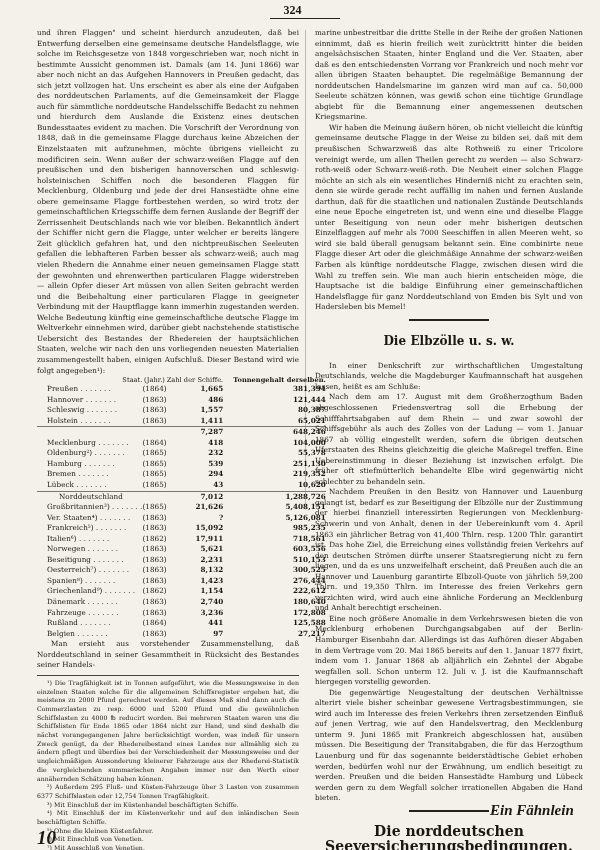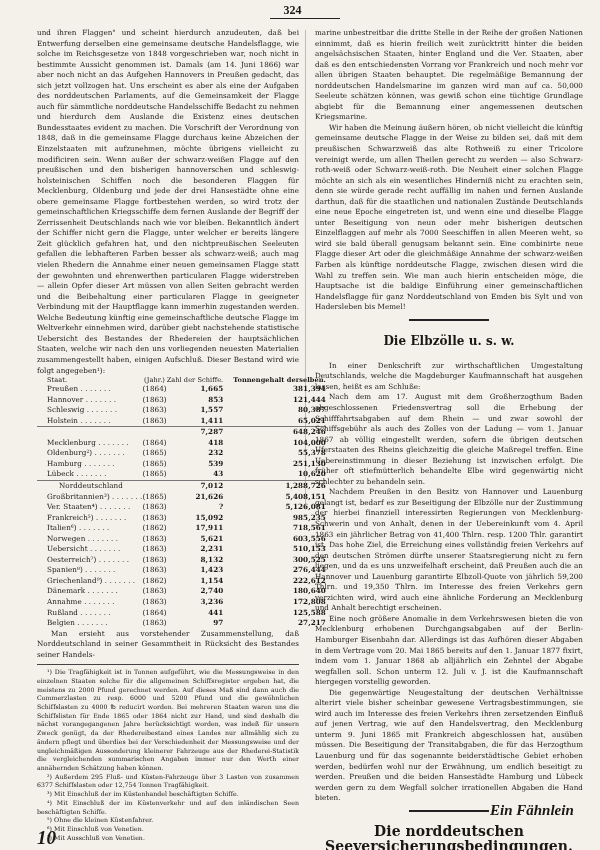--- a/index.html
+++ b/index.html
@@ -63,37 +63,37 @@
 <div class="page-num">324</div>
 <div class="top-rule"></div>
 <div class="divider"></div>
 
 <div class="col col-left">
   <p>und ihren Flaggen" und scheint hierdurch anzudeuten, daß bei Entwerfung derselben eine gemeinsame deutsche Handelsflagge, wie solche im Reichsgesetze von 1848 vorgeschrieben war, noch nicht in bestimmte Aussicht genommen ist. Damals (am 14. Juni 1866) war aber noch nicht an das Aufgehen Hannovers in Preußen gedacht, das sich jetzt vollzogen hat. Uns erscheint es aber als eine der Aufgaben des norddeutschen Parlaments, auf die Gemeinsamkeit der Flagge auch für sämmtliche norddeutsche Handelsschiffe Bedacht zu nehmen und hierdurch dem Auslande die Existenz eines deutschen Bundesstaates evident zu machen. Die Vorschrift der Verordnung von 1848, daß in die gemeinsame Flagge durchaus keine Abzeichen der Einzelstaaten mit aufzunehmen, möchte übrigens vielleicht zu modificiren sein. Wenn außer der schwarz-weißen Flagge auf den preußischen und den bisherigen hannoverschen und schleswig-holsteinischen Schiffen noch die besonderen Flaggen für Mecklenburg, Oldenburg und jede der drei Hansestädte ohne eine obere gemeinsame Flagge fortbestehen werden, so wird trotz der gemeinschaftlichen Kriegsschiffe dem fernen Auslande der Begriff der Zerrissenheit Deutschlands nach wie vor bleiben. Bekanntlich ändert der Schiffer nicht gern die Flagge, unter welcher er bereits längere Zeit glücklich gefahren hat, und den nichtpreußischen Seeleuten gefallen die lebhafteren Farben besser als schwarz-weiß; auch mag vielen Rhedern die Annahme einer neuen gemeinsamen Flagge statt der gewohnten und ehrenwerthen particularen Flagge widerstreben — allein Opfer dieser Art müssen von allen Seiten gebracht werden und die Beibehaltung einer particularen Flagge in geeigneter Verbindung mit der Hauptflagge kann immerhin zugestanden werden. Welche Bedeutung künftig eine gemeinschaftliche deutsche Flagge im Weltverkehr einnehmen wird, darüber giebt nachstehende statistische Uebersicht des Bestandes der Rhedereien der hauptsächlichen Staaten, welche wir nach den uns vorliegenden neuesten Materialien zusammengestellt haben, einigen Aufschluß. Dieser Bestand wird wie folgt angegeben¹):</p>
 
   <table class="stats">
     <tbody>
         <tr>
-      <th class="c-state" style="text-align:left">Staat.</th>
+      <th class="c-state" style="text-align:right">Staat.</th>
       <th class="c-year">(Jahr.)</th>
       <th class="c-ships" style="font-weight:normal !important;text-align:center">Zahl der Schiffe.</th>
       <th class="c-tons" style="font-weight:normal;text-align:center">Tonnengehalt derselben.</th>
     </tr>
     </tbody>
       <tbody id="g1">
         <tr>
           <td class="c-state dots">Preußen</td>
           <td class="c-year">(1864)</td>
           <td class="c-ships">1,665</td>
           <td class="c-tons">381,394</td>
         </tr>
         <tr>
           <td class="c-state dots">Hannover</td>
           <td class="c-year">(1863)</td>
-          <td class="c-ships">853</td>
+          <td class="c-ships">486</td>
           <td class="c-tons">121,444</td>
         </tr>
         <tr>
           <td class="c-state dots">Schleswig</td>
           <td class="c-year">(1863)</td>
           <td class="c-ships">1,557</td>
           <td class="c-tons">80,387</td>
         </tr>
         <tr>
           <td class="c-state dots">Holstein</td>
@@ -123,20 +123,26 @@
           <td class="c-ships">232</td>
           <td class="c-tons">55,378</td>
         </tr>
         <tr>
           <td class="c-state dots">Hamburg</td>
           <td class="c-year">(1865)</td>
           <td class="c-ships">539</td>
           <td class="c-tons">251,130</td>
         </tr>
         <tr>
+          <td class="c-state dots">Bremen</td>
+          <td class="c-year">(1865)</td>
+          <td class="c-ships">294</td>
+          <td class="c-tons">219,352</td>
+        </tr>
+        <tr>
           <td class="c-state dots">Lübeck</td>
           <td class="c-year">(1865)</td>
           <td class="c-ships">43</td>
           <td class="c-tons">10,620</td>
         </tr>
       </tbody>
     <tbody>
         <tr class="subtotal">
       <td class="c-state indent-state">Norddeutschland</td>
       <td></td>
@@ -169,21 +175,21 @@
           <td class="c-ships">17,911</td>
           <td class="c-tons">718,561</td>
         </tr>
         <tr>
           <td class="c-state dots">Norwegen</td>
           <td class="c-year">(1863)</td>
           <td class="c-ships">5,621</td>
           <td class="c-tons">603,556</td>
         </tr>
         <tr>
-          <td class="c-state dots">Uebersicht</td>
+          <td class="c-state dots">Beseitigung</td>
           <td class="c-year">(1863)</td>
           <td class="c-ships">2,231</td>
           <td class="c-tons">510,153</td>
         </tr>
         <tr>
           <td class="c-state dots">Oesterreich⁷)</td>
           <td class="c-year">(1863)</td>
           <td class="c-ships">8,132</td>
           <td class="c-tons">300,525</td>
         </tr>
@@ -199,21 +205,21 @@
           <td class="c-ships">1,154</td>
           <td class="c-tons">222,612</td>
         </tr>
         <tr>
           <td class="c-state dots">Dänemark</td>
           <td class="c-year">(1863)</td>
           <td class="c-ships">2,740</td>
           <td class="c-tons">180,640</td>
         </tr>
         <tr>
-          <td class="c-state dots">Annahme</td>
+          <td class="c-state dots">Fahrzeuge</td>
           <td class="c-year">(1863)</td>
           <td class="c-ships">3,236</td>
           <td class="c-tons">172,808</td>
         </tr>
         <tr>
           <td class="c-state dots">Rußland</td>
           <td class="c-year">(1864)</td>
           <td class="c-ships">441</td>
           <td class="c-tons">125,588</td>
         </tr>

